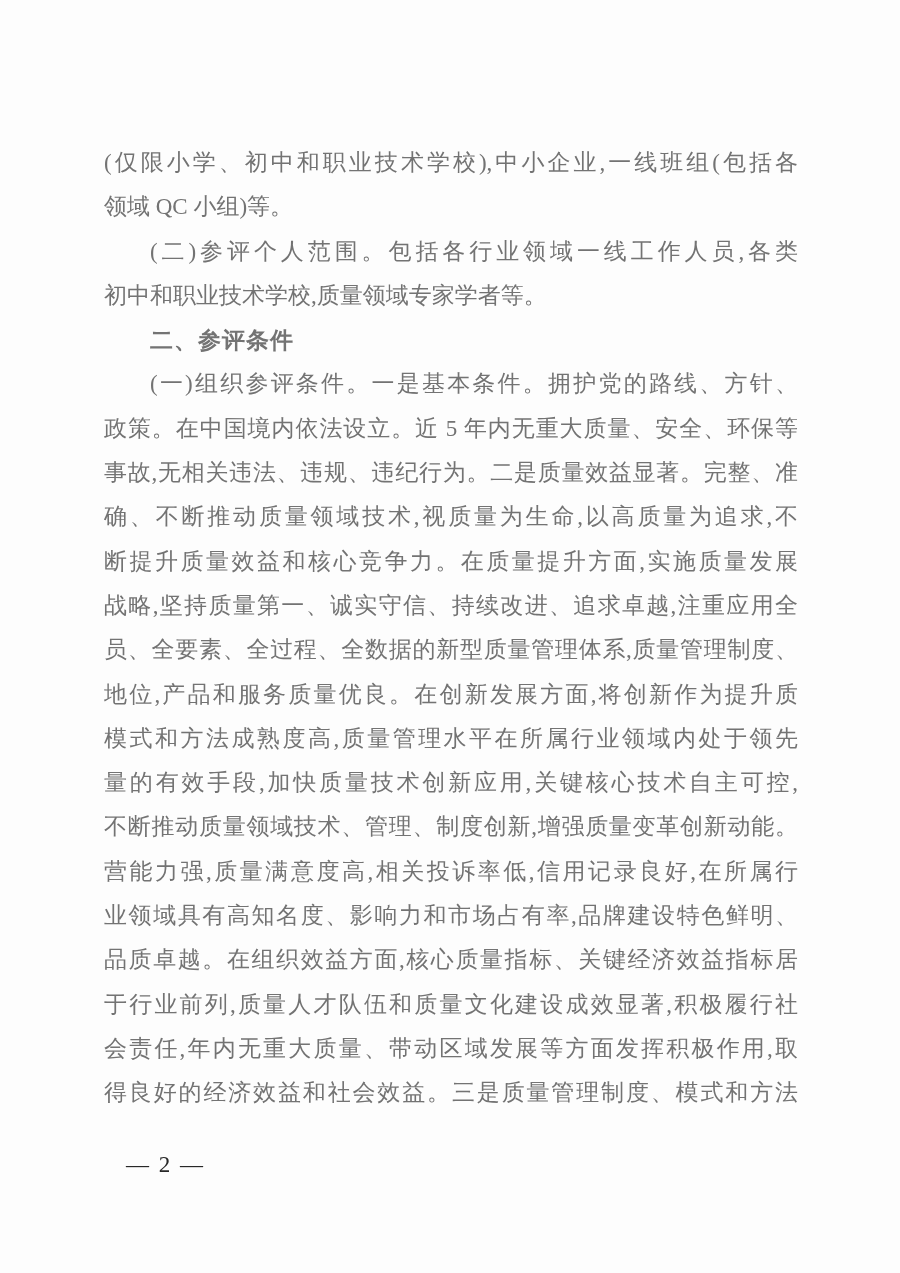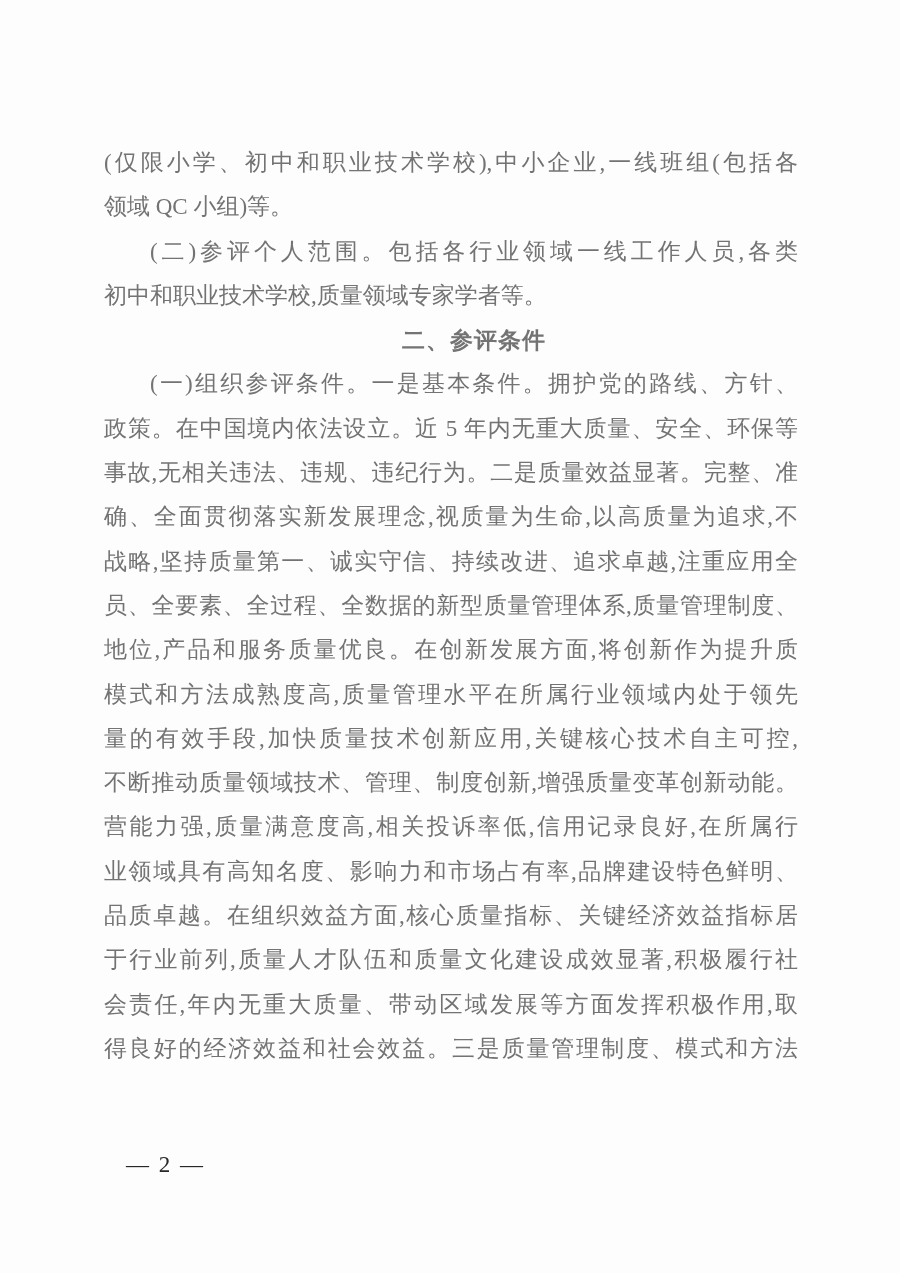--- a/index.html
+++ b/index.html
@@ -28,21 +28,20 @@
     color: #737373;
     overflow: hidden;
   }
   .line.justify {
     text-align: justify;
     text-align-last: justify;
     text-justify: inter-character;
   }
   .line.indent {
     text-indent: 2em;
-    text-align: center;
   }
   .line.bold {
     font-weight: 700;
     font-family: "Liberation Sans", sans-serif;
     letter-spacing: 1px;
   }
   .page-number {
     position: absolute;
     left: 126px;
     top: 1150px;
@@ -58,21 +57,22 @@
 <div class="page">
   <div class="content">
       <div class="line justify">(仅限小学、初中和职业技术学校),中小企业,一线班组(包括各</div>
       <div class="line">领域 QC 小组)等。</div>
       <div class="line justify indent">(二)参评个人范围。包括各行业领域一线工作人员,各类</div>
       <div class="line">初中和职业技术学校,质量领域专家学者等。</div>
       <div class="line indent bold">二、参评条件</div>
       <div class="line justify indent">(一)组织参评条件。一是基本条件。拥护党的路线、方针、</div>
       <div class="line justify">政策。在中国境内依法设立。近 5 年内无重大质量、安全、环保等</div>
       <div class="line justify">事故,无相关违法、违规、违纪行为。二是质量效益显著。完整、准</div>
-      <div class="line justify">确、全面贯彻落实新发展理念,视质量为生命,以高质量为追求,不</div>
+      <div class="line justify">确、不断推动质量领域技术,视质量为生命,以高质量为追求,不</div>
+      <div class="line justify">断提升质量效益和核心竞争力。在质量提升方面,实施质量发展</div>
       <div class="line justify">战略,坚持质量第一、诚实守信、持续改进、追求卓越,注重应用全</div>
       <div class="line justify">员、全要素、全过程、全数据的新型质量管理体系,质量管理制度、</div>
       <div class="line justify">地位,产品和服务质量优良。在创新发展方面,将创新作为提升质</div>
       <div class="line justify">模式和方法成熟度高,质量管理水平在所属行业领域内处于领先</div>
       <div class="line justify">量的有效手段,加快质量技术创新应用,关键核心技术自主可控,</div>
       <div class="line justify">不断推动质量领域技术、管理、制度创新,增强质量变革创新动能。</div>
       <div class="line justify">营能力强,质量满意度高,相关投诉率低,信用记录良好,在所属行</div>
       <div class="line justify">业领域具有高知名度、影响力和市场占有率,品牌建设特色鲜明、</div>
       <div class="line justify">品质卓越。在组织效益方面,核心质量指标、关键经济效益指标居</div>
       <div class="line justify">于行业前列,质量人才队伍和质量文化建设成效显著,积极履行社</div>

